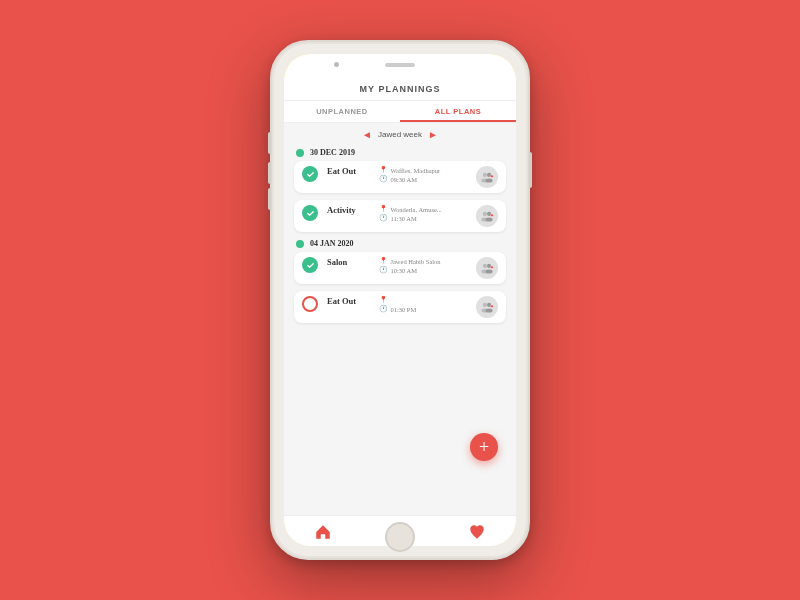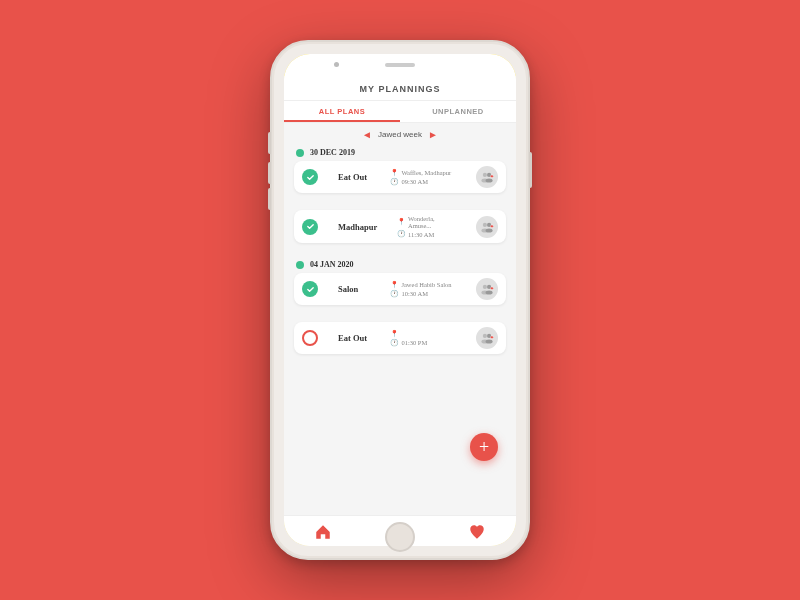--- a/index.html
+++ b/index.html
@@ -194,24 +194,23 @@
       font-size: 8px;
       font-weight: 700;
       color: #333;
     }
 
     
     .plan-card {
       background: #fff;
       border-radius: 8px;
       padding: 5px 8px;
-      margin-bottom: 17px;
-      display: flex;
-      align-items: center;
-      gap: 20px;
+      margin-bottom: 7px;
+      display: flex;
+      gap: 9px;
       box-shadow: 0 1px 3px rgba(0,0,0,0.08);
     }
 
     .check-icon {
       width: 16px;
       height: 16px;
       border-radius: 50%;
       background: #3bbf8c;
       display: flex;
       align-items: center;
@@ -345,22 +344,22 @@
       <div class="speaker"></div>
     </div>
 
     <div class="app-content">
 
       <div class="app-header">
         <div class="app-title">MY PLANNINGS</div>
       </div>
 
       <div class="tab-bar">
+        <div class="tab-item">UNPLANNED</div>
         <div class="tab-item active">ALL PLANS</div>
-        <div class="tab-item">UNPLANNED</div>
       </div>
 
       <div class="week-nav">
         <span class="week-arrow">◄</span>
         <span>Jawed week</span>
         <span class="week-arrow">►</span>
       </div>
 
       <div class="scroll-area" style="position:relative;font-family:Liberation Serif, serif;">
 
@@ -398,21 +397,21 @@
               </svg>
             </div>
           </div>
 
           <div class="plan-card">
             <div class="check-icon">
               <svg viewBox="0 0 10 10" fill="none">
                 <polyline points="2,5 4,7 8,3" stroke="white" stroke-width="1.5" stroke-linecap="round" stroke-linejoin="round"></polyline>
               </svg>
             </div>
-            <span class="plan-name">Madhapur</span>
+            <span class="plan-name">Activity</span>
             <div class="plan-meta">
               <div class="meta-row">
                 <span class="meta-icon">📍</span>
                 <span>Wonderla, Amuse...</span>
               </div>
               <div class="meta-row">
                 <span class="meta-icon">🕐</span>
                 <span>11:30 AM</span>
               </div>
             </div>

